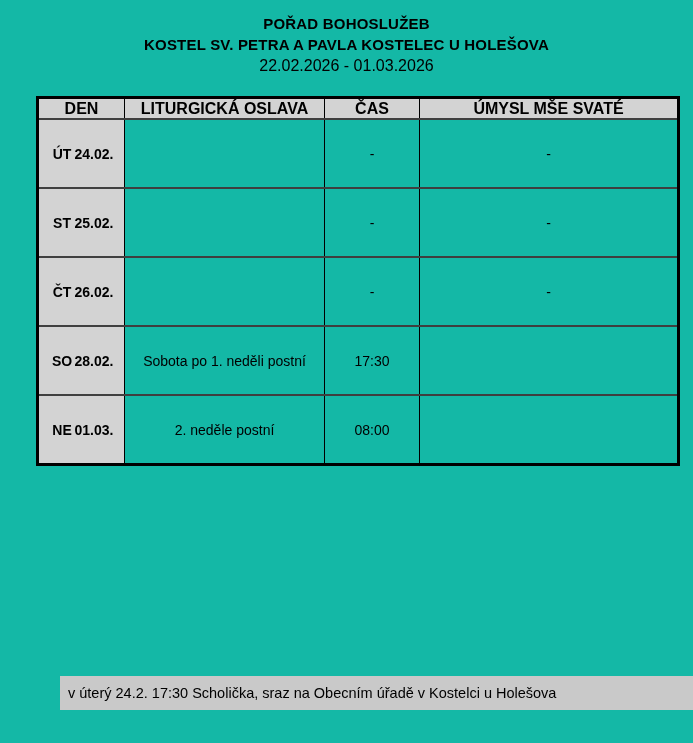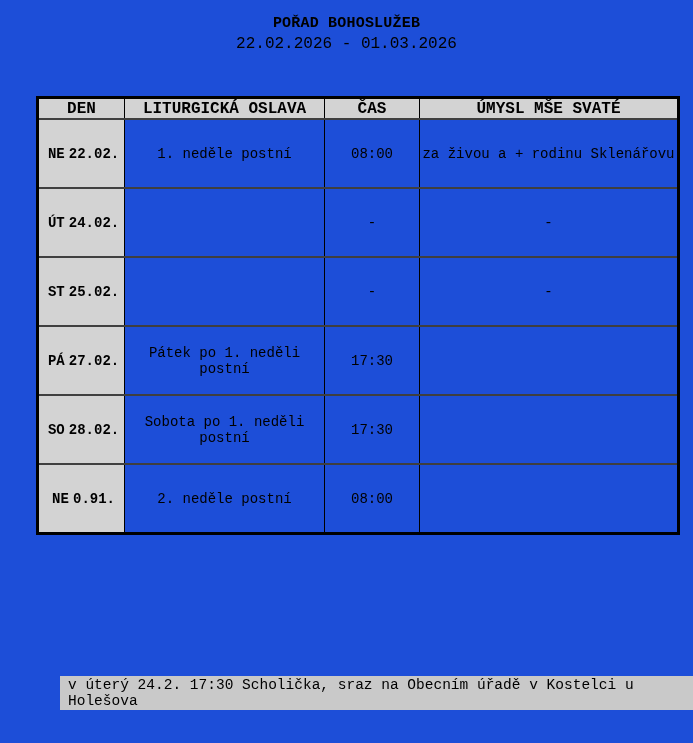--- a/index.html
+++ b/index.html
@@ -6,23 +6,22 @@
     margin: 0;
     padding: 0;
     background: #ffffff;
     font-family: "Liberation Sans", sans-serif;
     color: #000000;
   }
   .page {
     position: relative;
     width: 693px;
     height: 743px;
-    background: #1d4ed8;
+    background: #14b8a6;
     overflow: hidden;
-    font-family: Liberation Mono, monospace;
   }
   .titles {
     position: absolute;
     top: 13px;
     left: 0;
     width: 100%;
     text-align: center;
   }
   .title-line1, .title-line2 {
     font-size: 15px;
@@ -91,71 +90,66 @@
     margin-left: 24px;
   }
 </style>
 </head>
 <body>
 
 <div class="page">
 
   <header class="titles">
     <div class="title-line1">POŘAD BOHOSLUŽEB</div>
+    <div class="title-line2">KOSTEL SV. PETRA A PAVLA KOSTELEC U HOLEŠOVA</div>
     <div class="title-line3">22.02.2026 - 01.03.2026</div>
   </header>
 
   <table class="schedule">
     <colgroup>
       <col style="width:87px">
       <col style="width:200px">
       <col style="width:95px">
       <col style="width:259px">
     </colgroup>
     <thead>
       <tr>
         <th>DEN</th>
         <th>LITURGICKÁ OSLAVA</th>
         <th>ČAS</th>
         <th>ÚMYSL MŠE SVATÉ</th>
       </tr>
     </thead>
     <tbody>
       <tr>
-        <td class="day-cell"><span class="day-code">NE</span><span>22.02.</span></td>
-        <td>1. neděle postní</td>
-        <td>08:00</td>
-        <td>za živou a + rodinu Sklenářovu</td>
-      </tr>
-      <tr>
         <td class="day-cell"><span class="day-code">ÚT</span><span>24.02.</span></td>
         <td></td>
         <td>-</td>
         <td>-</td>
       </tr>
       <tr>
         <td class="day-cell"><span class="day-code">ST</span><span>25.02.</span></td>
         <td></td>
         <td>-</td>
         <td>-</td>
       </tr>
       <tr>
-        <td class="day-cell"><span class="day-code">PÁ</span><span>27.02.</span></td>
-        <td>Pátek po 1. neděli postní</td>
-        <td>17:30</td>
+        <td class="day-cell"><span class="day-code">ČT</span><span>26.02.</span></td>
         <td></td>
+        <td>-</td>
+        <td>-</td>
       </tr>
       <tr>
         <td class="day-cell"><span class="day-code">SO</span><span>28.02.</span></td>
         <td>Sobota po 1. neděli postní</td>
         <td>17:30</td>
         <td></td>
       </tr>
       <tr>
-        <td class="day-cell"><span class="day-code">NE</span><span>0.91.</span></td>
+        <td class="day-cell"><span class="day-code">NE</span><span>01.03.</span></td>
         <td>2. neděle postní</td>
         <td>08:00</td>
         <td></td>
       </tr>
     </tbody>
   </table>
 
   <div class="footer-note">v úterý 24.2. 17:30 Scholička, sraz na Obecním úřadě v Kostelci u Holešova</div>
 
 </div>

